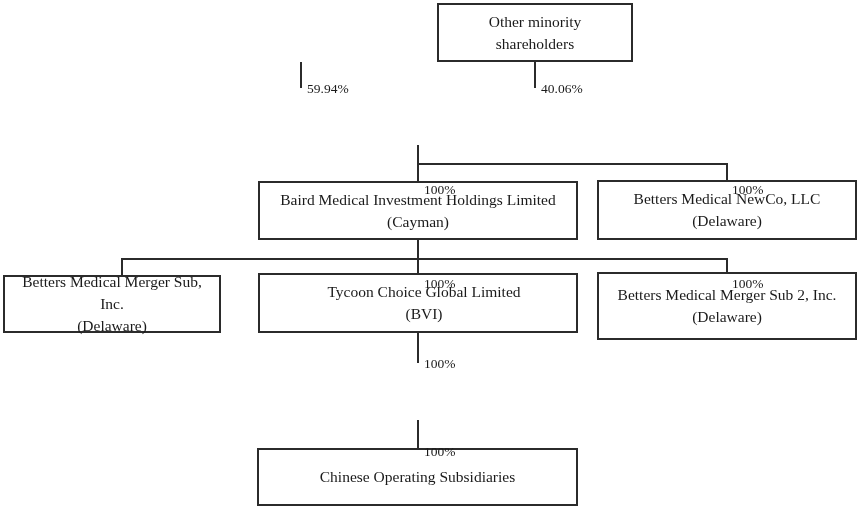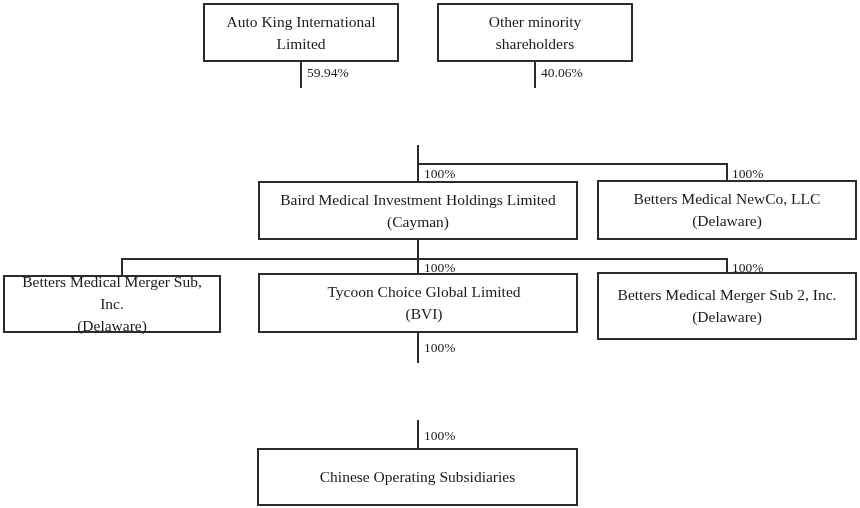--- a/index.html
+++ b/index.html
@@ -34,20 +34,21 @@
     position: absolute;
     background: #2b2b2b;
   }
   .vline { width: 2px; }
   .hline { height: 2px; }
   .pct-label {
     position: absolute;
     font-size: 13.5px;
     line-height: 1;
     white-space: nowrap;
+    margin-top: 16px;
   }
 
   
   #box-auto-king        { left: 203px; top: 3px;   width: 196px; height: 59px; }
   #box-other-minority   { left: 437px; top: 3px;   width: 196px; height: 59px; }
   #box-betters-holdings { left: 258px; top: 88px;  width: 320px; height: 57px; }
   #box-baird            { left: 258px; top: 181px; width: 320px; height: 59px; }
   #box-newco            { left: 597px; top: 180px; width: 260px; height: 60px; }
   #box-merger-sub       { left: 3px;   top: 275px; width: 218px; height: 58px; }
   #box-tycoon           { left: 258px; top: 273px; width: 320px; height: 60px; padding-left: 16px; }
@@ -88,22 +89,20 @@
   <div class="vline" id="ln-c-down"></div>
   <div class="hline" id="ln-h1"></div>
   <div class="vline" id="ln-newco-drop"></div>
   <div class="vline" id="ln-d-down"></div>
   <div class="hline" id="ln-h2"></div>
   <div class="vline" id="ln-mergersub-drop"></div>
   <div class="vline" id="ln-mergersub2-drop"></div>
   <div class="vline" id="ln-tycoon-down"></div>
   <div class="vline" id="ln-baide-down"></div>
 
-  <div class="org-box" id="box-auto-king">Auto King International
-Limited</div>
   <div class="org-box" id="box-other-minority">Other minority
 shareholders</div>
   <div class="org-box" id="box-baird">Baird Medical Investment Holdings Limited
 (Cayman)</div>
   <div class="org-box" id="box-newco">Betters Medical NewCo, LLC
 (Delaware)</div>
   <div class="org-box" id="box-merger-sub">Betters Medical Merger Sub, Inc.
 (Delaware)</div>
   <div class="org-box" id="box-tycoon">Tycoon Choice Global Limited
 (BVI)</div>

